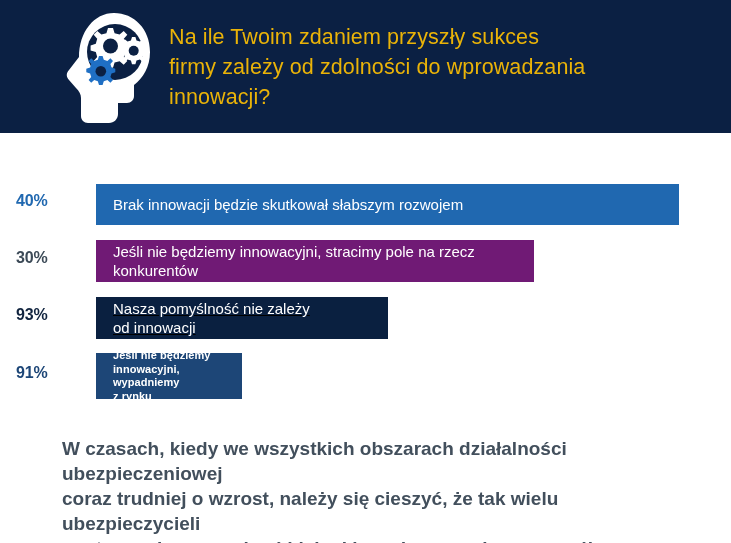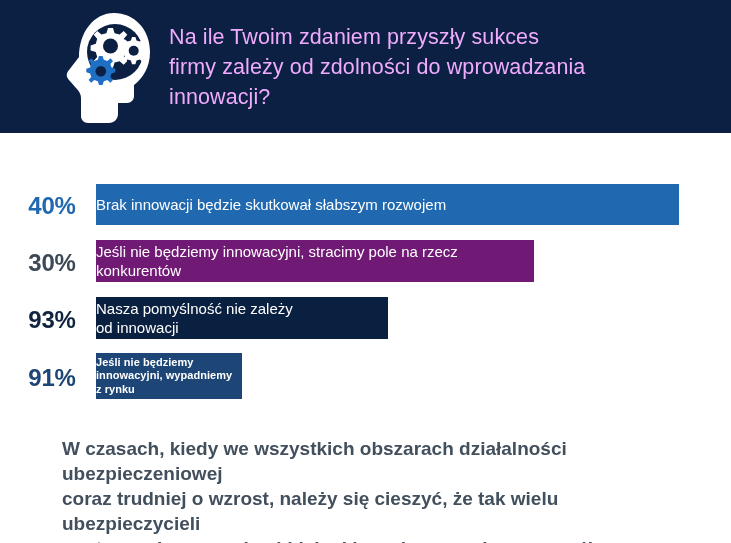--- a/index.html
+++ b/index.html
@@ -31,21 +31,21 @@
     left: 60px;
     top: 10px;
     width: 100px;
     height: 115px;
   }
   .header-title {
     position: absolute;
     left: 169px;
     top: 22px;
     width: 510px;
-    color: #f0abfc;
+    color: #eab308;
     font-size: 21.5px;
     line-height: 30px;
     font-weight: 400;
     letter-spacing: 0.1px;
     white-space: pre-line;
   }
 
   
   .chart {
     position: absolute;
@@ -54,37 +54,37 @@
     width: 731px;
     height: 290px;
   }
   .bar-row {
     position: absolute;
     left: 0;
     width: 731px;
   }
   .bar-pct {
     position: absolute;
-    left: 8px;
+    left: 16px;
     width: 88px;
-    text-align: center;
-    font-size: 24px;
+    text-align: left;
+    font-size: 16px;
     font-weight: bold;
     letter-spacing: -0.2px;
   }
   .bar {
     position: absolute;
     left: 96px;
     box-sizing: border-box;
     display: flex;
     align-items: center;
   }
   .bar-label {
     color: #ffffff;
-    padding-left: 0;
+    padding-left: 17px;
     padding-right: 8px;
     white-space: pre-line;
   }
   .size-lg .bar-label {
     font-size: 15px;
     line-height: 19px;
     font-weight: 400;
   }
   .size-sm .bar-label {
     font-size: 11px;
@@ -152,21 +152,21 @@
   <div class="bar-row" style="top:107px;height:42px;">
     <div class="bar-pct" style="color:#3c4a57; top:9px;">30%</div>
     <div class="bar size-lg" style="width:438px;height:42px;top:0;background:#701a75;">
       <span class="bar-label">Jeśli nie będziemy innowacyjni, stracimy pole na rzecz
 konkurentów</span>
     </div>
   </div>
 
   <div class="bar-row" style="top:164px;height:42px;">
     <div class="bar-pct" style="color:#11243f; top:9px;">93%</div>
-    <div class="bar size-lg" style="width:292px;height:42px;top:0;background:#0a2040;">
+    <div class="bar size-lg" style="width:292px;height:42px;top:0;background:#0a2040;text-decoration:underline;">
       <span class="bar-label">Nasza pomyślność nie zależy
 od innowacji</span>
     </div>
   </div>
 
   <div class="bar-row" style="top:220px;height:46px;">
     <div class="bar-pct" style="color:#1d4677; top:11px;">91%</div>
     <div class="bar size-sm" style="width:146px;height:46px;top:0;background:#1d4677;">
       <span class="bar-label">Jeśli nie będziemy
 innowacyjni, wypadniemy

